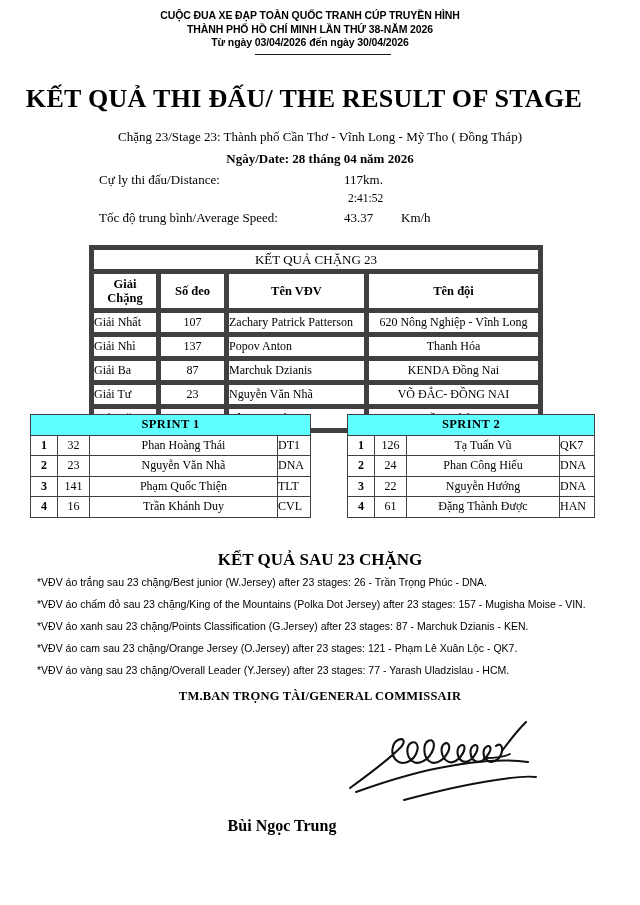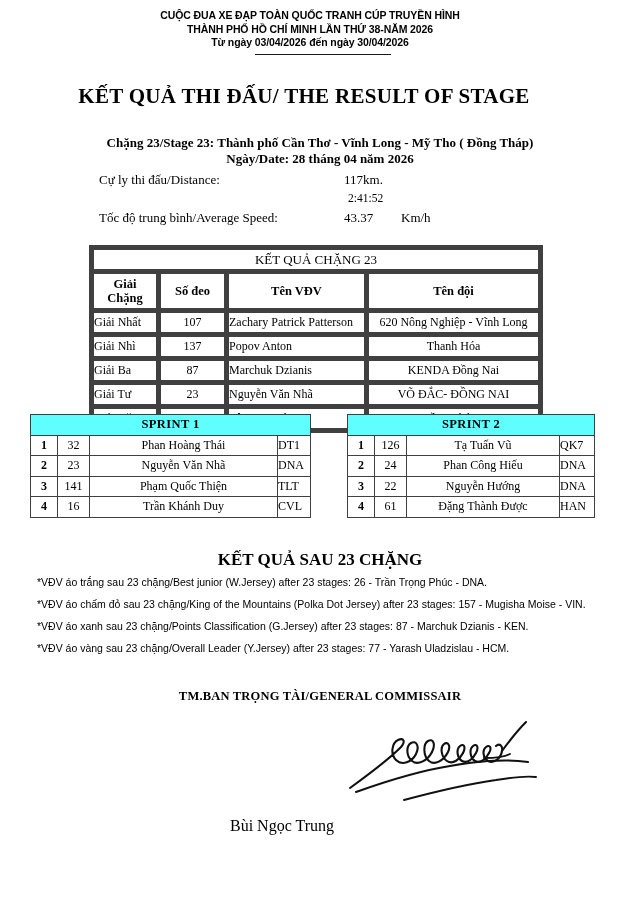--- a/index.html
+++ b/index.html
@@ -40,32 +40,32 @@
     border-top: 1.6px solid #1a1a1a;
   }
 
   
   .main-title {
     position: absolute;
     top: 84px;
     left: 0;
     width: 608px;
     text-align: center;
-    font-size: 21px;
+    font-size: 26px;
     font-weight: bold;
     letter-spacing: 0.3px;
   }
   .stage-line {
     position: absolute;
-    top: 135px;
+    top: 129px;
     left: 0;
     width: 640px;
     text-align: center;
     font-size: 13px;
-    font-weight: bold;
+    font-weight: normal;
   }
   .date-line {
     position: absolute;
     top: 151px;
     left: 0;
     width: 640px;
     text-align: center;
     font-size: 13px;
     font-weight: bold;
   }
@@ -203,21 +203,21 @@
     width: 230px;
     height: 105px;
   }
   .sign-name {
     position: absolute;
     top: 817px;
     left: 0;
     width: 564px;
     text-align: center;
     font-size: 16px;
-    font-weight: normal;
+    font-weight: bold;
   }
 </style>
 </head>
 <body>
 
 <div class="doc-header">
   <div>CUỘC ĐUA XE ĐẠP TOÀN QUỐC TRANH CÚP TRUYỀN HÌNH</div>
   <div>THÀNH PHỐ HỒ CHÍ MINH LẦN THỨ 38-NĂM 2026</div>
   <div>Từ ngày 03/04/2026 đến ngày 30/04/2026</div>
 </div>
@@ -351,20 +351,21 @@
       <td class="sp-code">HAN</td>
     </tr>
   </tbody>
 </table>
 
 <div class="standings-title">KẾT QUẢ SAU 23 CHẶNG</div>
 <div class="jersey-list">
   <div class="jersey-line">*VĐV áo trắng sau 23 chặng/Best junior (W.Jersey) after 23 stages: 26 - Trần Trọng Phúc  - DNA.</div>
   <div class="jersey-line">*VĐV áo chấm đỏ sau 23 chặng/King of the Mountains (Polka Dot Jersey) after 23 stages: 157 - Mugisha Moise  - VIN.</div>
   <div class="jersey-line">*VĐV áo xanh sau 23 chặng/Points Classification (G.Jersey) after 23 stages: 87 - Marchuk Dzianis  - KEN.</div>
+  <div class="jersey-line">*VĐV áo cam sau 23 chặng/Orange Jersey (O.Jersey) after 23 stages: 121 - Phạm Lê Xuân Lộc  - QK7.</div>
   <div class="jersey-line">*VĐV áo vàng sau 23 chặng/Overall Leader (Y.Jersey) after 23 stages: 77 - Yarash Uladzislau  - HCM.</div>
 </div>
 
 <div class="sign-title">TM.BAN TRỌNG TÀI/GENERAL COMMISSAIR</div>
 <div class="signature-mark">
   <svg width="230" height="105" viewBox="0 0 230 105" xmlns="http://www.w3.org/2000/svg">
     <g fill="none" stroke="#111111" stroke-linecap="round" stroke-linejoin="round">
       <path d="M12 78 C34 62, 52 48, 62 38 C68 32, 66 27, 60 30 C54 33, 52 44, 58 50 C64 56, 74 52, 78 44 C82 36, 78 30, 73 33 C68 36, 68 46, 74 51 C80 56, 90 50, 94 42" stroke-width="2.1"></path>
       <path d="M94 42 C98 34, 95 28, 90 31 C85 34, 85 46, 91 51 C97 56, 106 50, 110 42 C113 36, 110 31, 106 34 C102 37, 103 47, 109 51 C115 55, 122 49, 125 43" stroke-width="2.1"></path>
       <path d="M125 43 C128 37, 126 33, 122 36 C118 39, 119 48, 124 51 C129 54, 135 49, 138 43 C141 37, 139 33, 135 36 C131 39, 132 48, 137 51 C142 54, 148 49, 151 43" stroke-width="2.1"></path>

